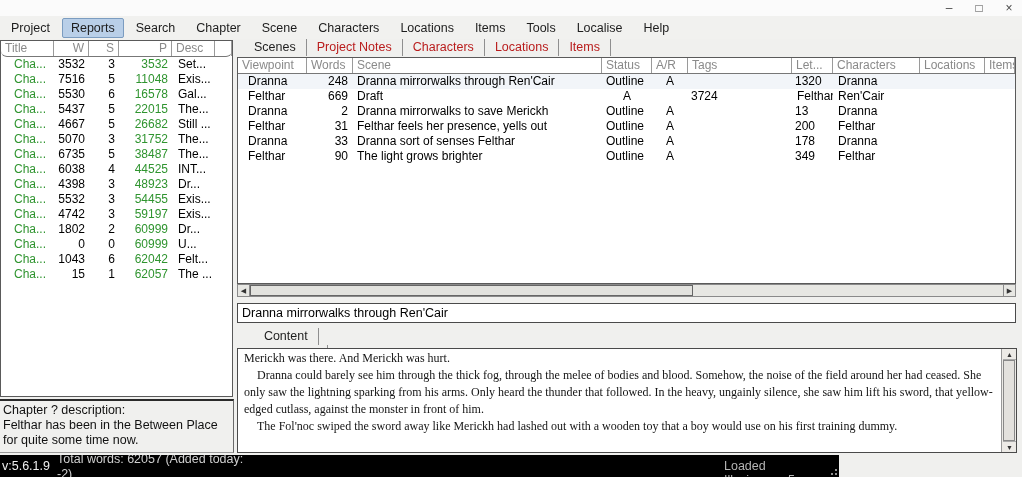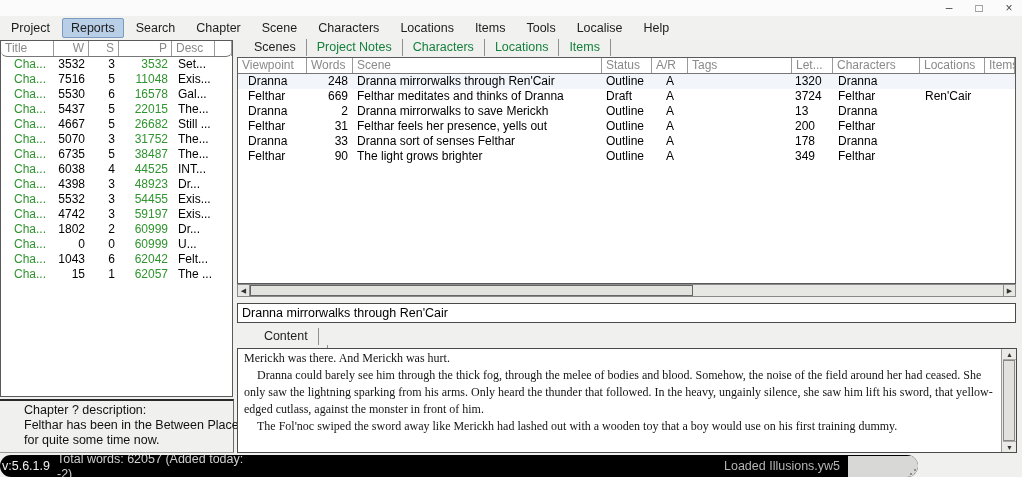--- a/index.html
+++ b/index.html
@@ -25,25 +25,25 @@
   .ct-row { height:15px; }
   .ct-row .cell { font-size:12px; line-height:15px; overflow:hidden; white-space:nowrap; }
   .cell.al { padding-left:4px; text-align:left; }
   .cell.ar { padding-right:4px; text-align:right; }
   .ct-row .c-title { color:var(--green); padding-left:13px; }
   .ct-row .c-progress { color:var(--green); }
   .ct-row .c-desc { padding-left:6px; }
 
   
   .chapter-desc { position:absolute; left:0; top:399px; width:234px; height:54px; background:#f0f0ee; border-top:2px solid #2a2a2a; border-right:1px solid #6a6a6a; border-bottom:1px solid #9a9a9a; padding:2px 3px; }
-  .chapter-desc div { font-size:12.5px; line-height:15px; color:#111; white-space:nowrap;margin-left:21px; }
+  .chapter-desc div { font-size:12.5px; line-height:15px; color:#111; white-space:nowrap; }
 
   
   .tabbar { position:absolute; display:flex; align-items:center; height:18px; }
-  .tab { font-size:12.5px; color:#15803d; padding:1px 10px 2px 10px; border-right:1px solid #8f8f8f; white-space:nowrap; }
+  .tab { font-size:12.5px; color:#b91c1c; padding:1px 10px 2px 10px; border-right:1px solid #8f8f8f; white-space:nowrap; }
   .tab.selected { color:#1e1e1e; }
   .tabbar-panels { left:244px; top:38px; }
   .tabbar-detail { left:240px; top:328px;flex-direction:column; }
 
   
   .scene-table { position:absolute; left:237px; top:57px; width:779px; height:227px; background:#fff; border:1px solid #5a5a5a; overflow:hidden; }
   .st-grid { display:grid; grid-template-columns:69px 46px 249px 50px 36px 104px 41px 87px 65px 1fr; }
   .st-header { height:16px; border-bottom:1px solid #777; }
   .st-header .cell { color:#8a8a8a; font-size:12px; line-height:15px; border-right:1px solid #9a9a9a; overflow:hidden; white-space:nowrap; padding-left:4px; }
   .st-row { height:15px; }
@@ -73,21 +73,21 @@
   .content-text { position:absolute; left:0; top:0; right:15px; bottom:0; padding:1px 4px 0 6px; font-family:"Liberation Serif", serif; font-size:12px; line-height:17px; color:#141414; overflow:hidden; }
   .content-text p { text-indent:13px; }
   .content-text p:first-child { text-indent:0; }
   .vscroll { position:absolute; right:0; top:0; width:15px; height:103px; background:#eceae6; border-left:1px solid #999; }
   .vs-arrow { position:absolute; left:1px; width:13px; height:11px; font-size:7px; line-height:11px; text-align:center; color:#333; }
   .vs-up { top:0; border-bottom:1px solid #aaa; }
   .vs-down { bottom:0; border-top:1px solid #aaa; }
   .vs-thumb { position:absolute; left:1px; top:11px; bottom:11px; width:12px; background:#e3e1dd; border:1px solid #888; }
 
   
-  .statusbar { position:absolute; left:0; top:455px; width:918px; height:22px; background:var(--statusbar-bg); overflow:hidden;border-radius:11px; }
+  .statusbar { position:absolute; left:0; top:455px; width:839px; height:22px; background:var(--statusbar-bg); overflow:hidden; }
   .sb-version { position:absolute; left:2px; top:4px; font-size:12.5px; color:#efefef; }
   .sb-words { position:absolute; left:57px; top:-3px; font-size:12.5px; line-height:15px; color:#cfcfcf; }
   .sb-loaded { position:absolute; left:724px; top:4px; font-size:12.5px; color:#b5b5b5; }
   .sb-box { position:absolute; left:848px; top:1px; width:127px; height:21px; background:#d8d8d6; }
   .sb-minus { position:absolute; left:984px; top:3px; font-size:12px; color:#bbb; }
   .sb-lock { position:absolute; left:993px; top:1px; width:16px; height:20px; background:#262626; display:flex; align-items:center; justify-content:center; }
   .sb-grip { position:absolute; right:2px; bottom:2px; width:9px; height:9px; }
   .sb-grip i { position:absolute; width:2px; height:2px; background:#8f8f8f; }
   .sb-grip i:nth-child(1){ right:0; bottom:0; }
   .sb-grip i:nth-child(2){ right:4px; bottom:0; }
@@ -289,21 +289,20 @@
           <div class="cell c-ar">A</div>
           <div class="cell c-tags"></div>
           <div class="cell c-let">1320</div>
           <div class="cell c-chars">Dranna</div>
           <div class="cell c-locs"></div>
           <div class="cell c-items"></div>
         </div>
         <div class="st-grid st-row">
           <div class="cell c-viewpoint">Felthar</div>
           <div class="cell c-words">669</div>
-          <div class="cell c-scene">Felthar meditates and thinks of Dranna</div>
           <div class="cell c-status">Draft</div>
           <div class="cell c-ar">A</div>
           <div class="cell c-tags"></div>
           <div class="cell c-let">3724</div>
           <div class="cell c-chars">Felthar</div>
           <div class="cell c-locs">Ren'Cair</div>
           <div class="cell c-items"></div>
         </div>
         <div class="st-grid st-row">
           <div class="cell c-viewpoint">Dranna</div>

